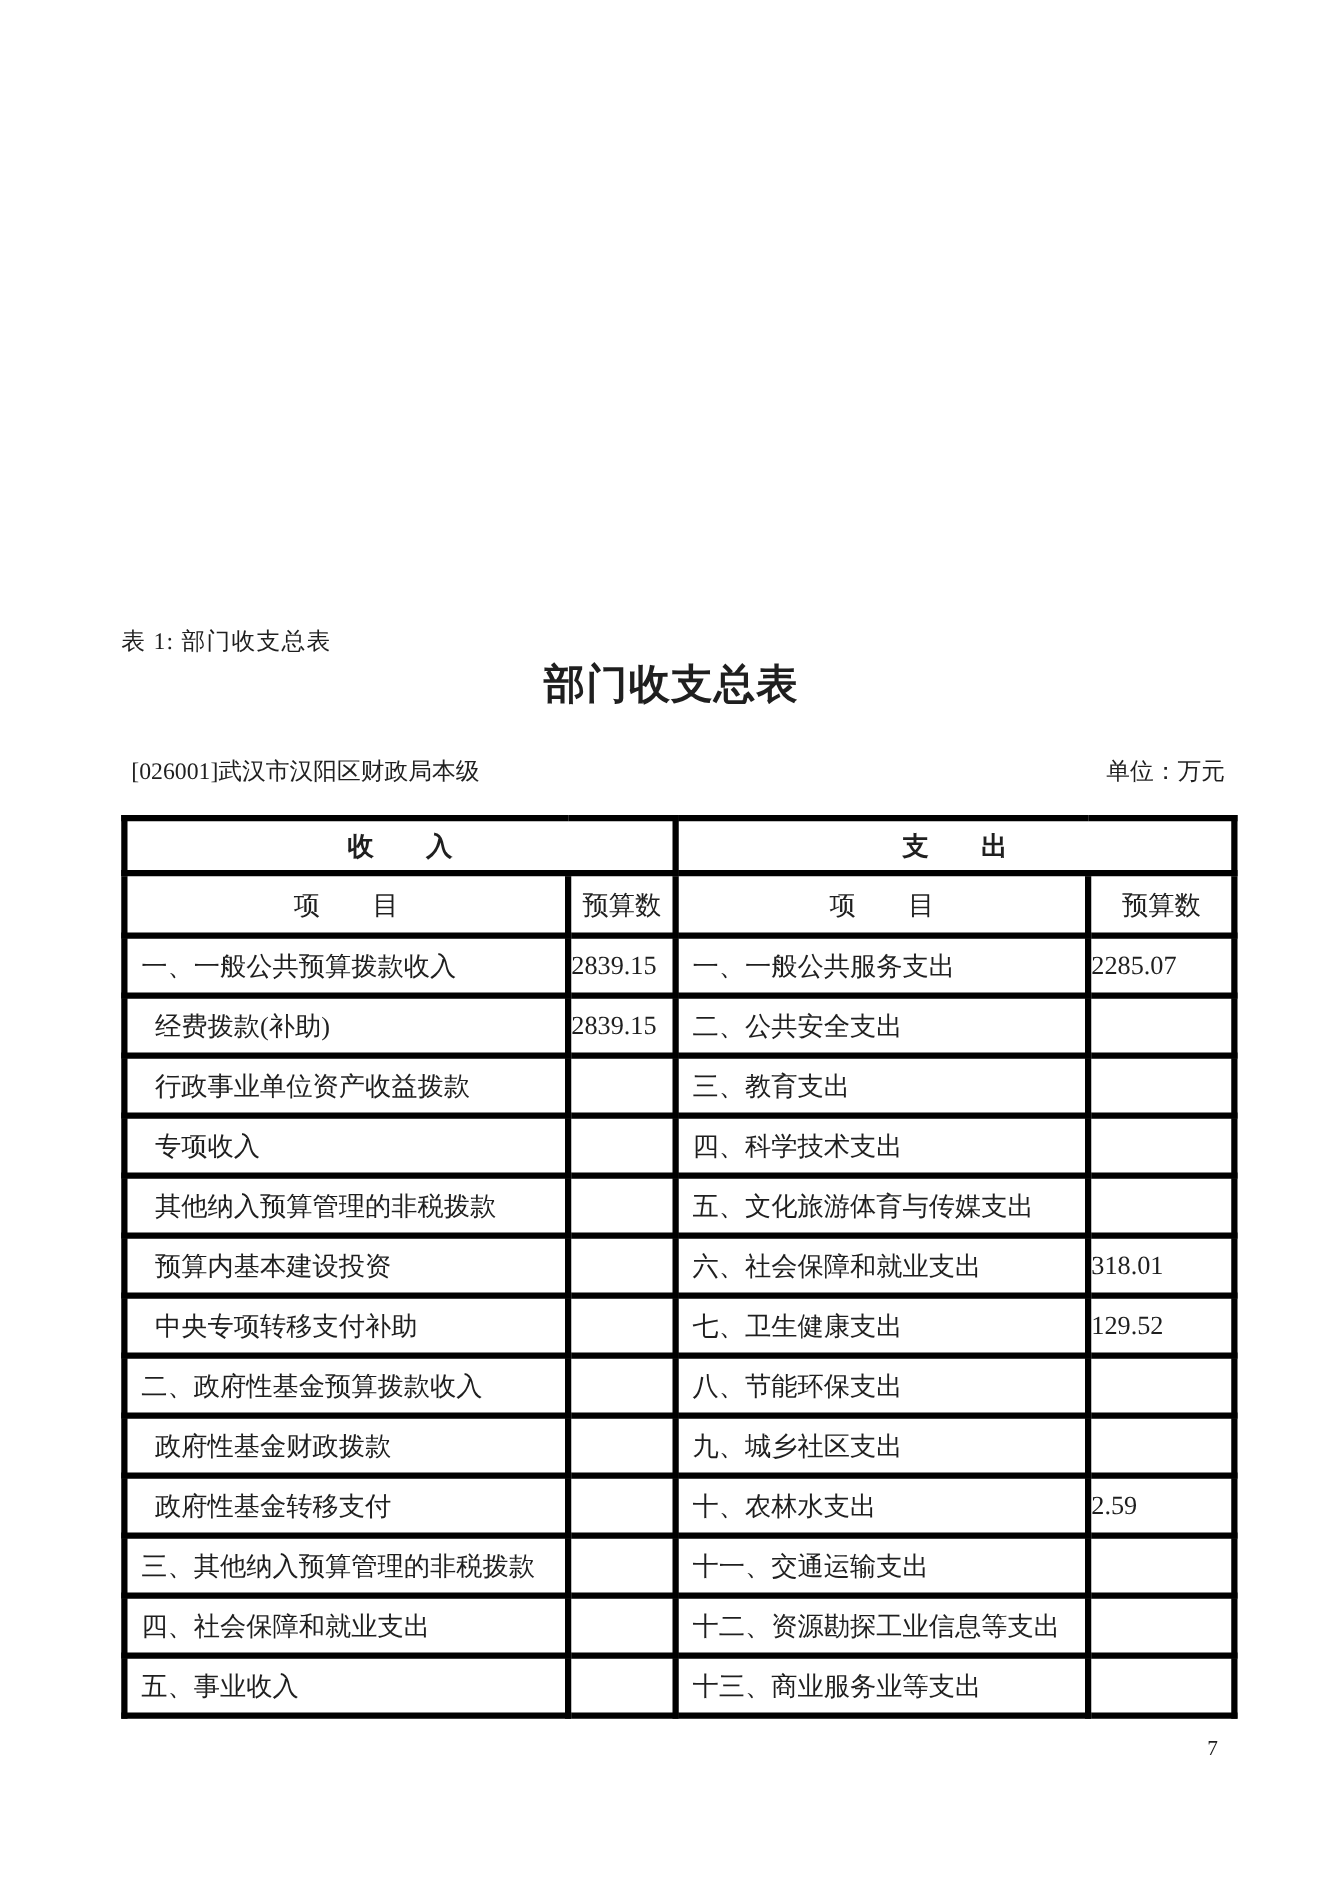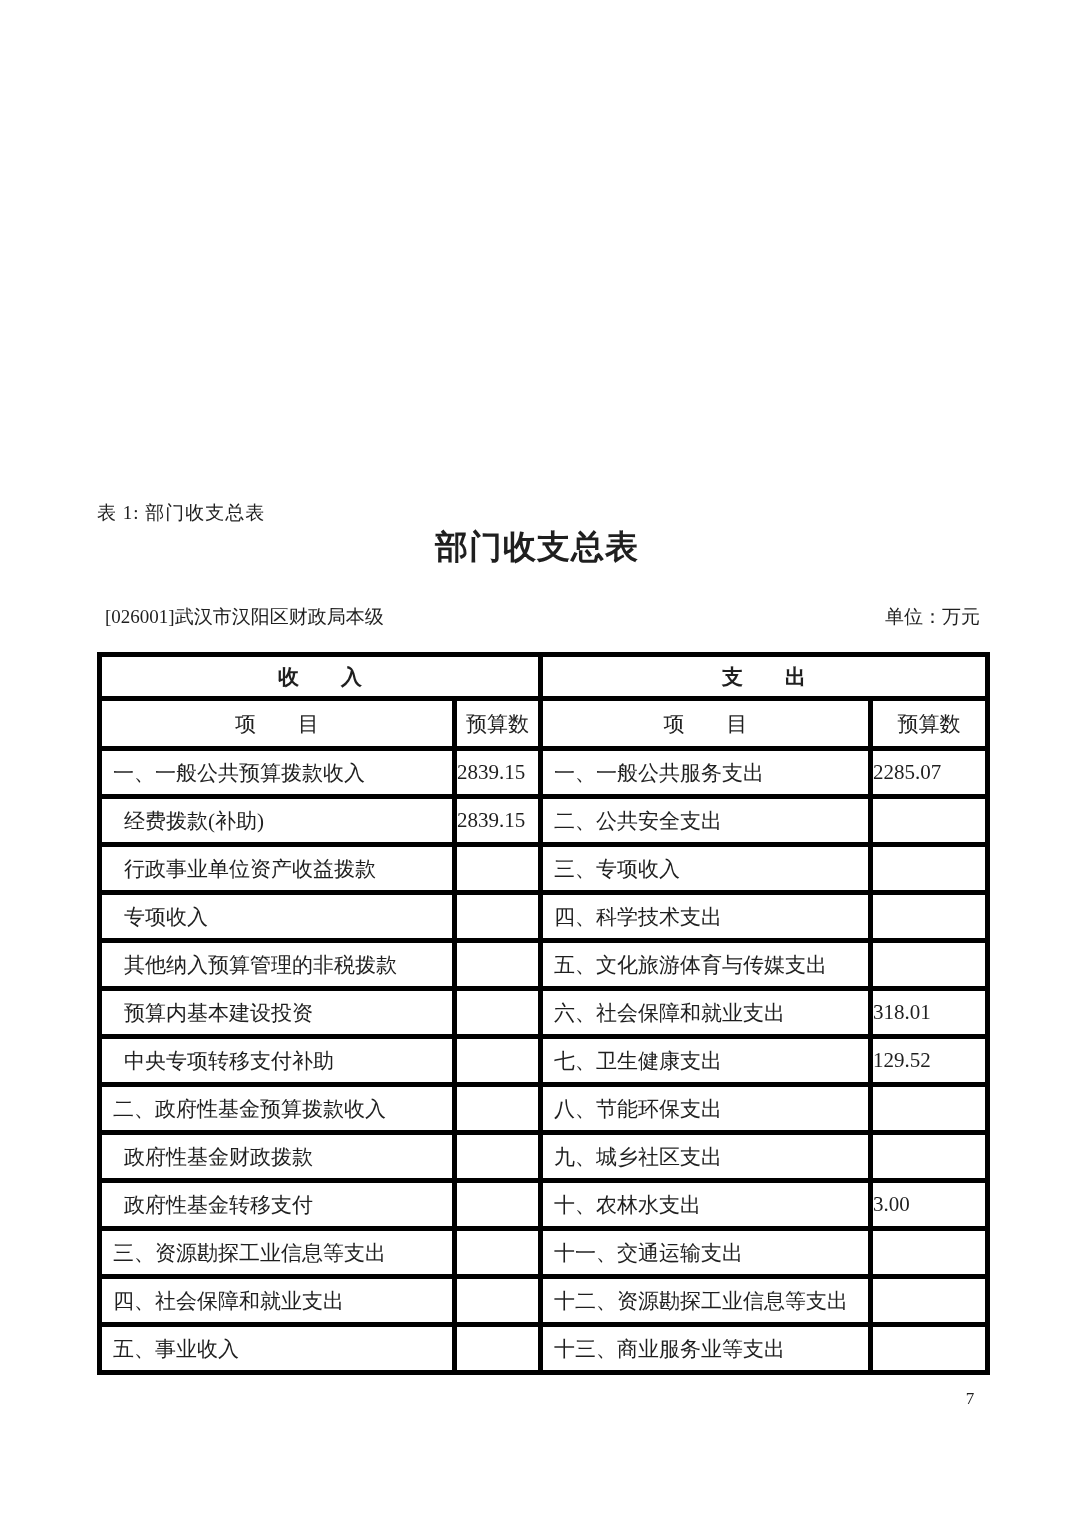--- a/index.html
+++ b/index.html
@@ -124,21 +124,21 @@
       </tr>
       <tr class="data-row">
         <td class="item sub">经费拨款(补助)</td>
         <td class="num">2839.15</td>
         <td class="item">二、公共安全支出</td>
         <td class="num"></td>
       </tr>
       <tr class="data-row">
         <td class="item sub">行政事业单位资产收益拨款</td>
         <td class="num"></td>
-        <td class="item">三、专项收入</td>
+        <td class="item">三、教育支出</td>
         <td class="num"></td>
       </tr>
       <tr class="data-row">
         <td class="item sub">专项收入</td>
         <td class="num"></td>
         <td class="item">四、科学技术支出</td>
         <td class="num"></td>
       </tr>
       <tr class="data-row">
         <td class="item sub">其他纳入预算管理的非税拨款</td>
@@ -167,24 +167,24 @@
       <tr class="data-row">
         <td class="item sub">政府性基金财政拨款</td>
         <td class="num"></td>
         <td class="item">九、城乡社区支出</td>
         <td class="num"></td>
       </tr>
       <tr class="data-row">
         <td class="item sub">政府性基金转移支付</td>
         <td class="num"></td>
         <td class="item">十、农林水支出</td>
-        <td class="num">3.00</td>
-      </tr>
-      <tr class="data-row">
-        <td class="item">三、资源勘探工业信息等支出</td>
+        <td class="num">2.59</td>
+      </tr>
+      <tr class="data-row">
+        <td class="item">三、其他纳入预算管理的非税拨款</td>
         <td class="num"></td>
         <td class="item">十一、交通运输支出</td>
         <td class="num"></td>
       </tr>
       <tr class="data-row">
         <td class="item">四、社会保障和就业支出</td>
         <td class="num"></td>
         <td class="item">十二、资源勘探工业信息等支出</td>
         <td class="num"></td>
       </tr>

